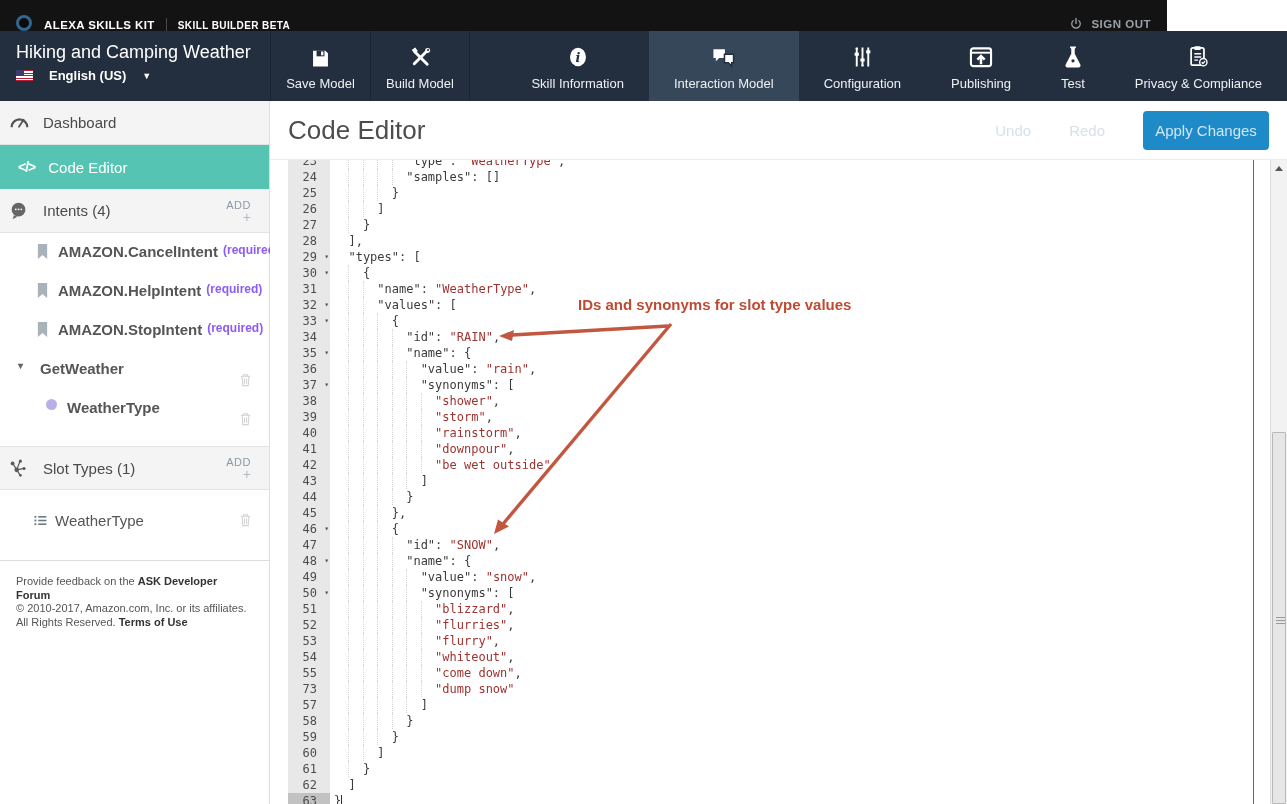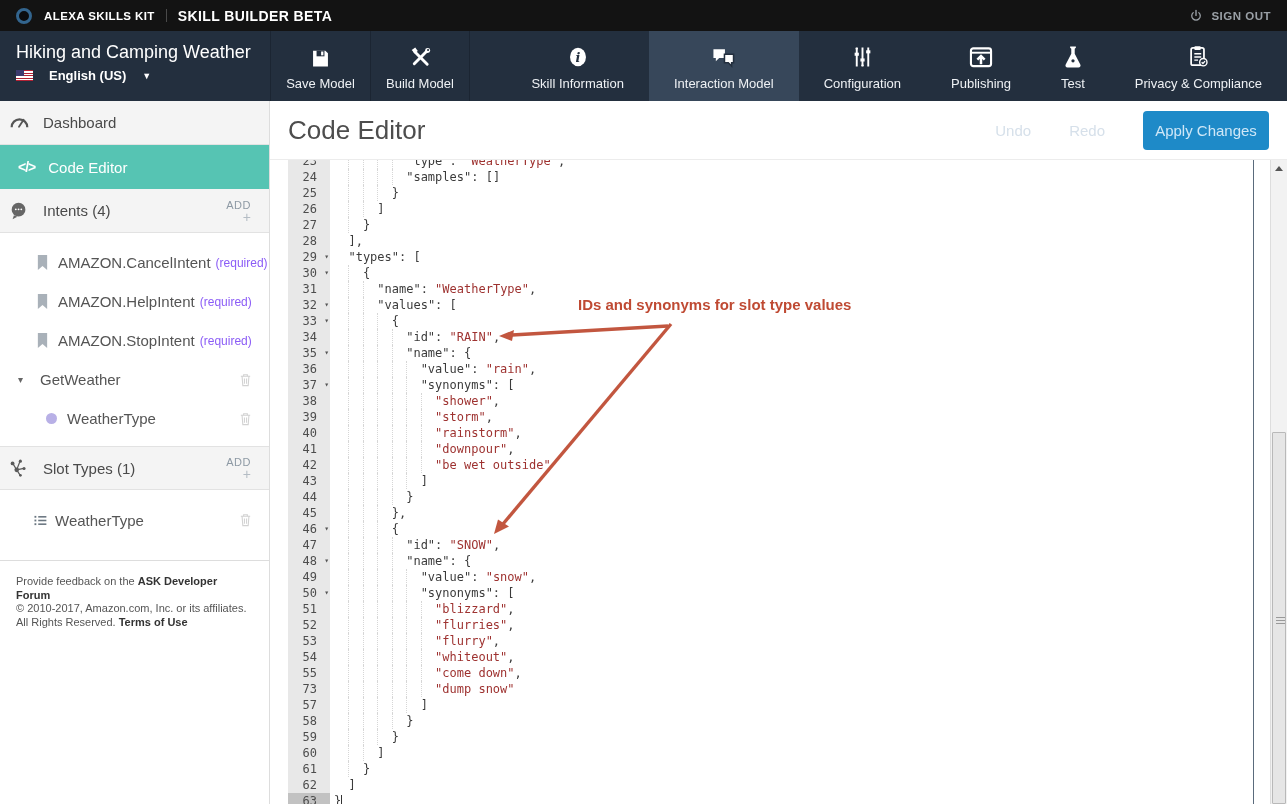--- a/index.html
+++ b/index.html
@@ -1,25 +1,25 @@
 <!DOCTYPE html>
 <html><head>
 <meta charset="utf-8">
 <style>
   * { margin:0; padding:0; box-sizing:border-box; }
   body { font-family:"Liberation Sans", sans-serif; background:#fff; }
   #app { position:relative; width:1287px; height:804px; overflow:hidden; background:#fff; }
 
   
-  .topbar { position:absolute; left:0; top:0; width:1287px; height:31px; background:#131313;
-            display:flex; align-items:center; padding:0 16px; }
+  .topbar { position:absolute; left:0; top:0; width:1167px; height:31px; background:#131313;
+            display:flex; align-items:flex-end; padding:0 16px; }
   .logo { width:16px; height:16px; border-radius:50%; background:#0b0c0e; border:3px solid #33658e; margin-right:12px; }
   .brand { color:#fff; font-size:11.5px; font-weight:bold; letter-spacing:.4px; }
   .brand-div { width:1px; height:13px; background:#4a4a4a; margin:0 11px; }
-  .beta { color:#fff; font-size:14px; font-weight:bold; letter-spacing:.4px; }
+  .beta { color:#fff; font-size:10px; font-weight:bold; letter-spacing:.4px; }
   .signout { margin-left:auto; display:flex; align-items:center; gap:8px; color:#9aa0a6;
              font-size:11.5px; font-weight:bold; letter-spacing:.5px; cursor:pointer; }
 
   
   .navbar { position:absolute; left:0; top:31px; width:1287px; height:70px; background:#232f3e; display:flex; }
   .skill-block { width:270px; padding:11px 0 0 16px; }
   .skill-title { color:#fff; font-size:18px; font-weight:400; }
   .locale-row { display:flex; align-items:center; gap:16px; margin-top:5px; cursor:pointer; }
   .flag { width:17px; height:11px; position:relative; flex:none;
           background:repeating-linear-gradient(180deg,#b22234 0 1.3px,#fff 1.3px 2.6px); }
@@ -42,21 +42,21 @@
   .side-row { height:44px; display:flex; align-items:center; padding:0 18px; gap:13px; cursor:pointer; }
   .side-row.gray { background:#f4f4f4; border-bottom:1px solid #e2e2e2;padding-left:8px; }
   .side-row .s-label { font-size:15px; color:#4a4a4a; }
   .side-row.teal { background:#56c4b3; }
   .side-row.teal .s-label { color:#fff; }
   .code-glyph { color:#fff; font-size:14px; font-weight:bold; letter-spacing:-1px; }
   .add-box { margin-left:auto; text-align:right; line-height:12px; cursor:pointer; }
   .add-box .add-word { font-size:11px; color:#8d99a4; letter-spacing:.5px; }
   .add-box .add-plus { font-size:14px; color:#b4bcc4; }
   .intent-list { padding-top:10px; }
-  .int-row { height:39px; display:flex; align-items:center; padding:0 18px; position:relative; cursor:pointer; }
+  .int-row { height:39px; display:flex; padding:0 18px; position:relative; cursor:pointer;font-weight:bold; }
   .int-row .bm { margin-left:18px; margin-right:9px; display:flex; }
   .int-name { font-size:15px; color:#555; }
   .int-req { font-size:12px; color:#8b5cf6; margin-left:5px; }
   .caret-cell { width:22px; color:#666; font-size:10px; }
   .dot { width:11px; height:11px; border-radius:50%; background:#b8b0e6; margin:0 10px 0 28px; }
   .trash { position:absolute; right:16px; top:50%; transform:translateY(-50%); display:flex; }
   .slot-header { margin-top:8px; border-top:1px solid #e2e2e2; }
   .slot-row { height:60px; display:flex; align-items:center; padding:0 18px; position:relative; cursor:pointer; }
   .slot-row .li { margin-left:14px; margin-right:6px; display:flex; }
   .side-footer { margin-top:10px; border-top:1px solid #ddd; padding:14px 16px; font-size:11px;

